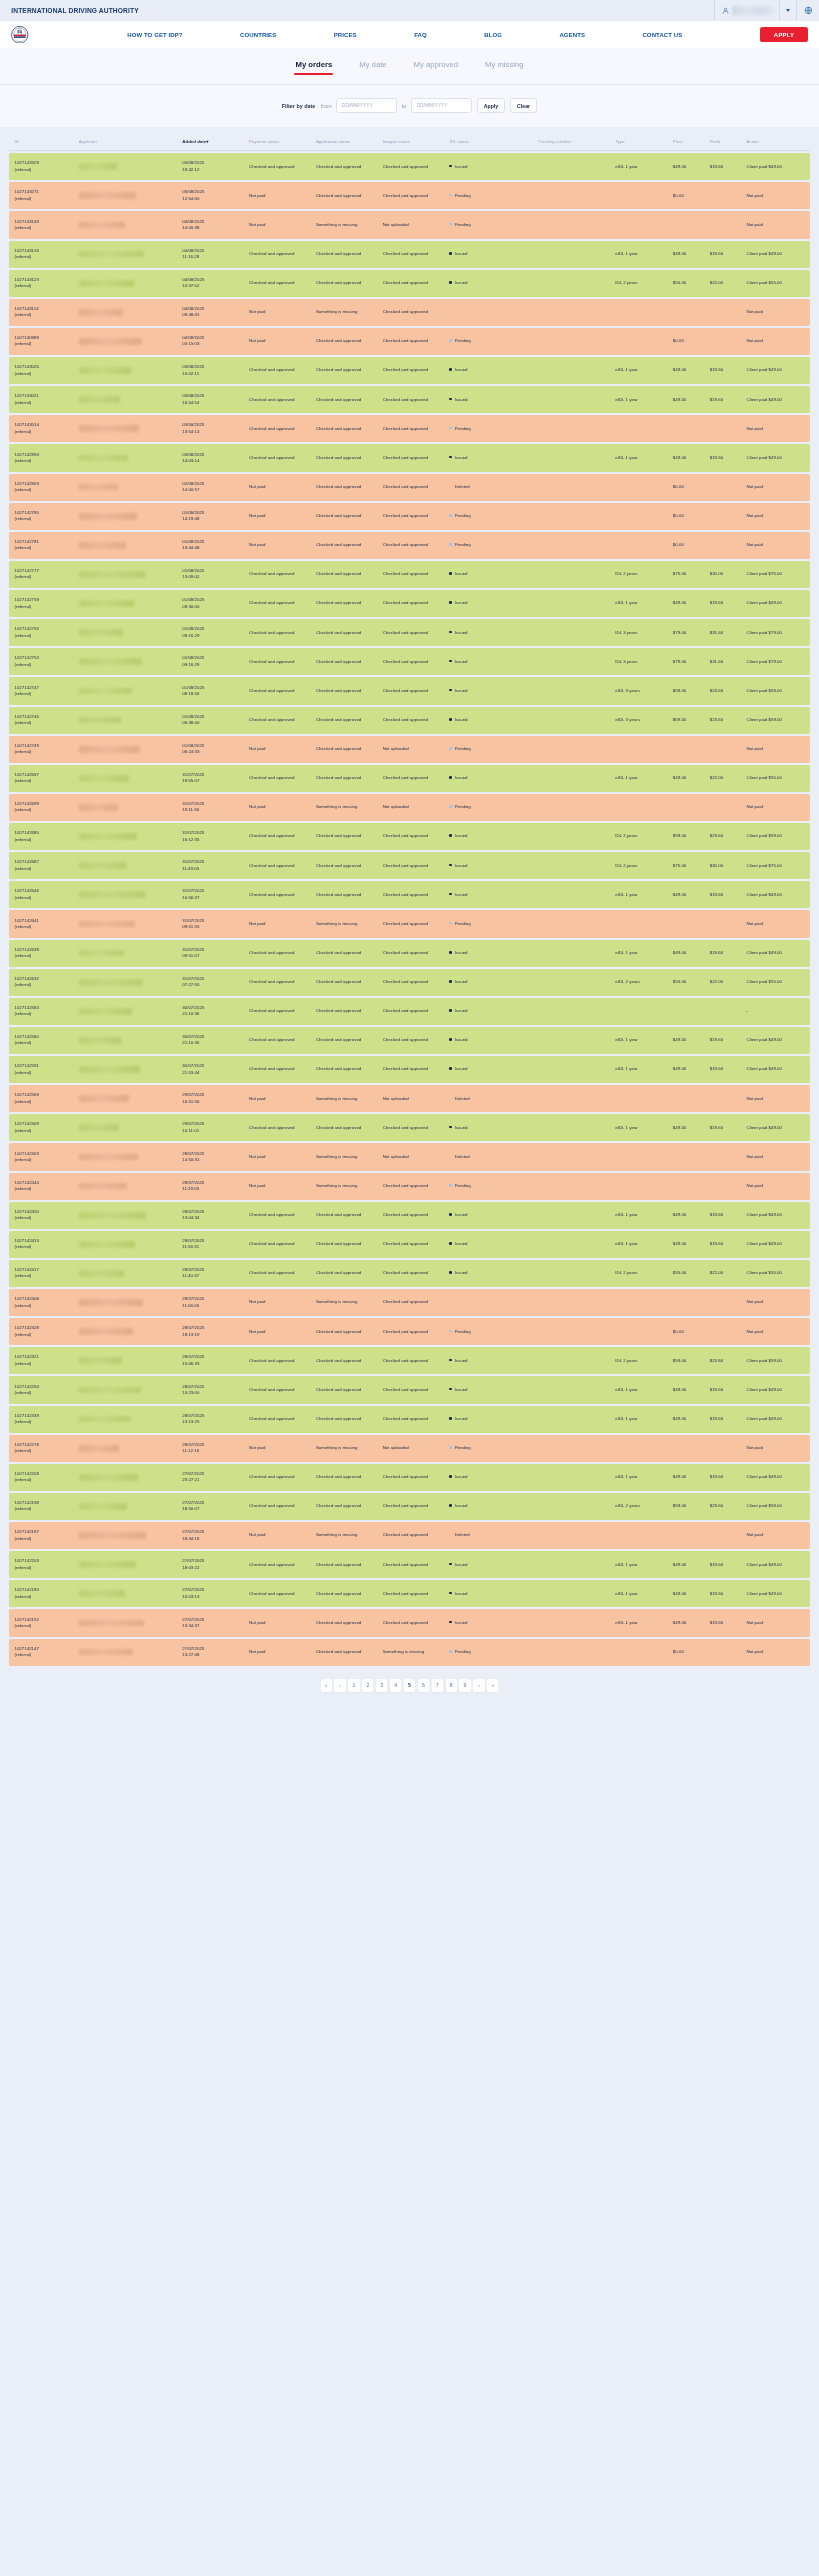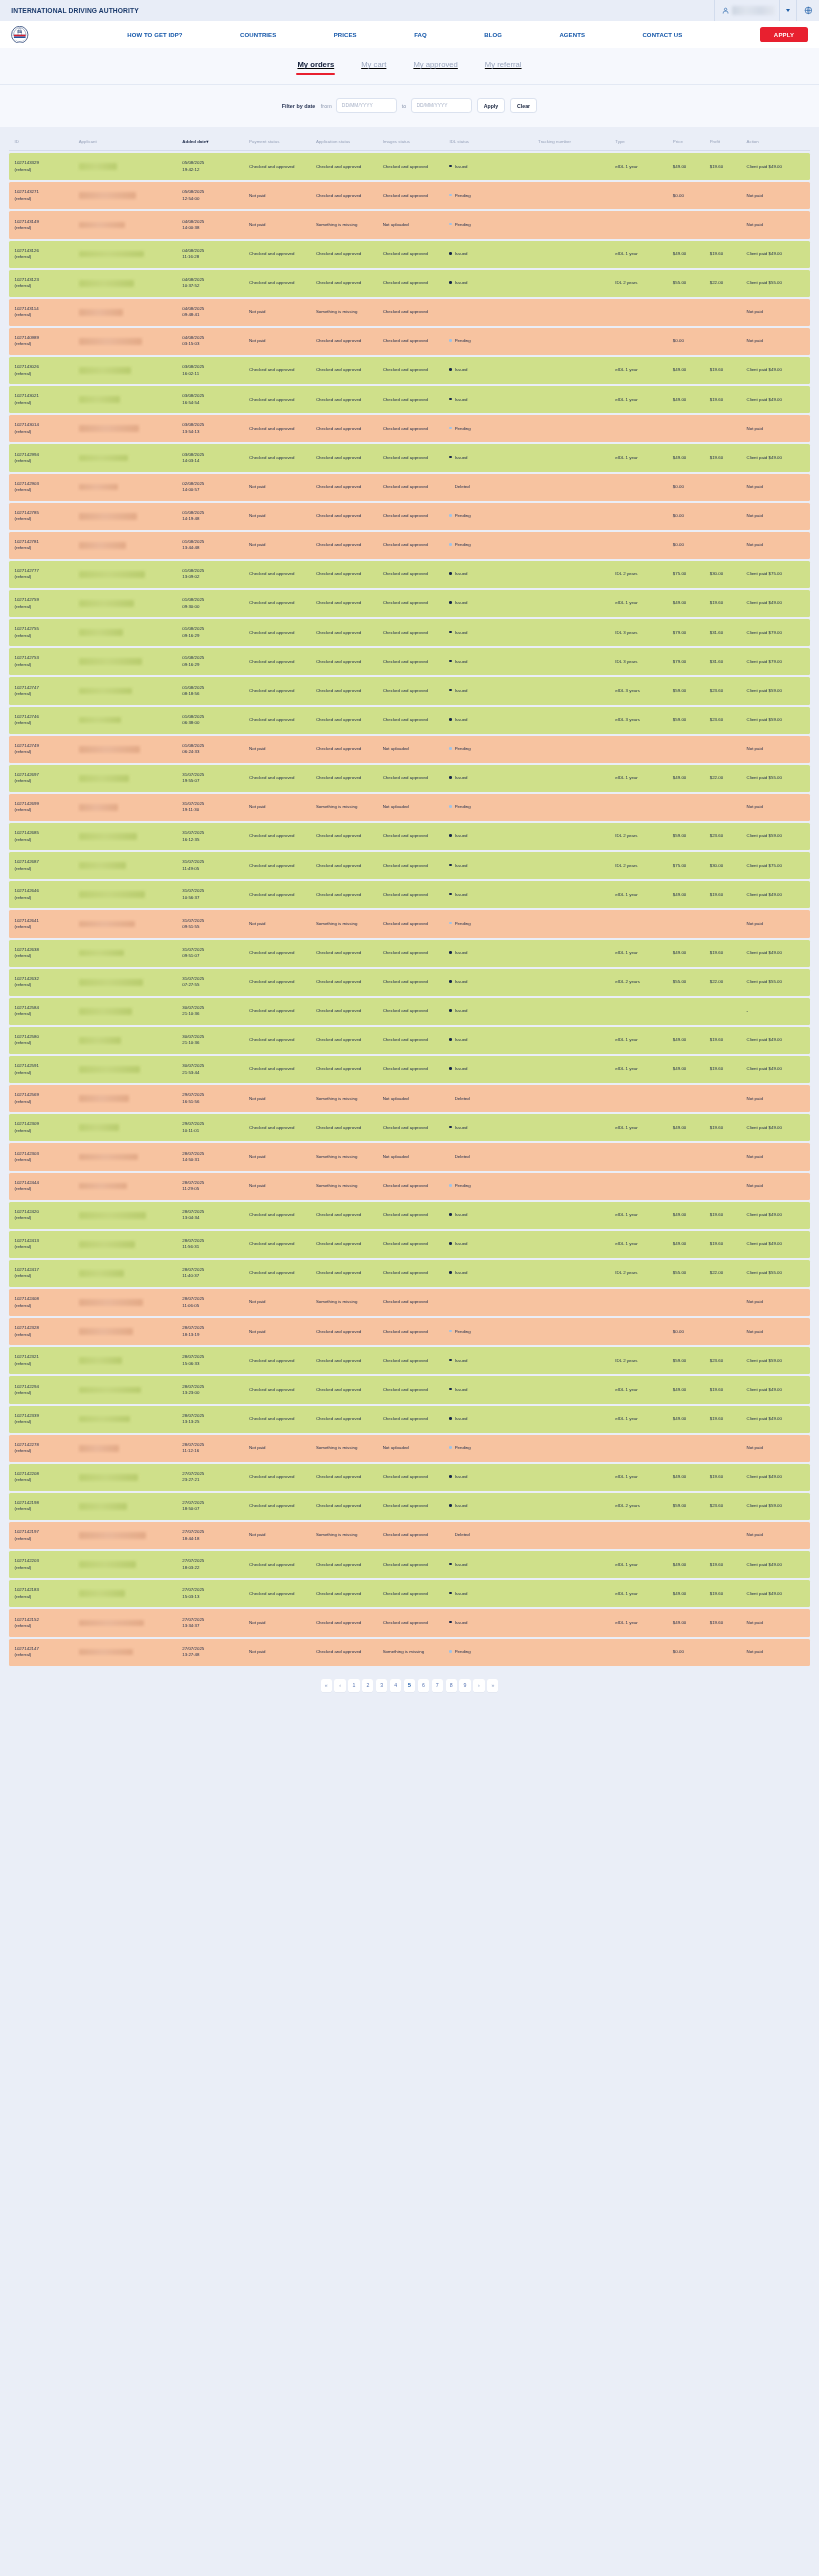--- a/index.html
+++ b/index.html
@@ -92,21 +92,20 @@
 
   
   .tabsbar {
     background: #f6f8fd;
     height: 37px;
     display: flex;
     align-items: center;
     justify-content: center;
     gap: 25px;
     border-bottom: 0.5px solid #e3e9f4;
-    text-decoration: underline;
   }
   .tab {
     font-size: 7.7px;
     color: #9aa6be;
     padding: 3.1px 1px 5.2px;
     cursor: pointer;
     position: relative;
     white-space: nowrap;
   }
   .tab.active {
@@ -297,23 +296,23 @@
     <a class="navlink">FAQ</a>
     <a class="navlink">BLOG</a>
     <a class="navlink">AGENTS</a>
     <a class="navlink">CONTACT US</a>
   </div>
   <button class="apply-btn">APPLY</button>
 </nav>
 
 <div class="tabsbar">
   <div class="tab active">My orders</div>
-  <div class="tab">My cart</div>
+  <div class="tab">My date</div>
   <div class="tab">My approved</div>
-  <div class="tab">My referral</div>
+  <div class="tab">My missing</div>
 </div>
 
 <div class="filterwrap">
   <div class="filterbar">
     <span class="flabel">Filter by date</span>
     <span class="fsmall">from</span>
     <input class="dateinput" type="text" placeholder="DD/MM/YYYY" style="">
     <span class="fsmall">to</span>
     <input class="dateinput" type="text" placeholder="DD/MM/YYYY" style="">
     <button class="fbtn">Apply</button>

